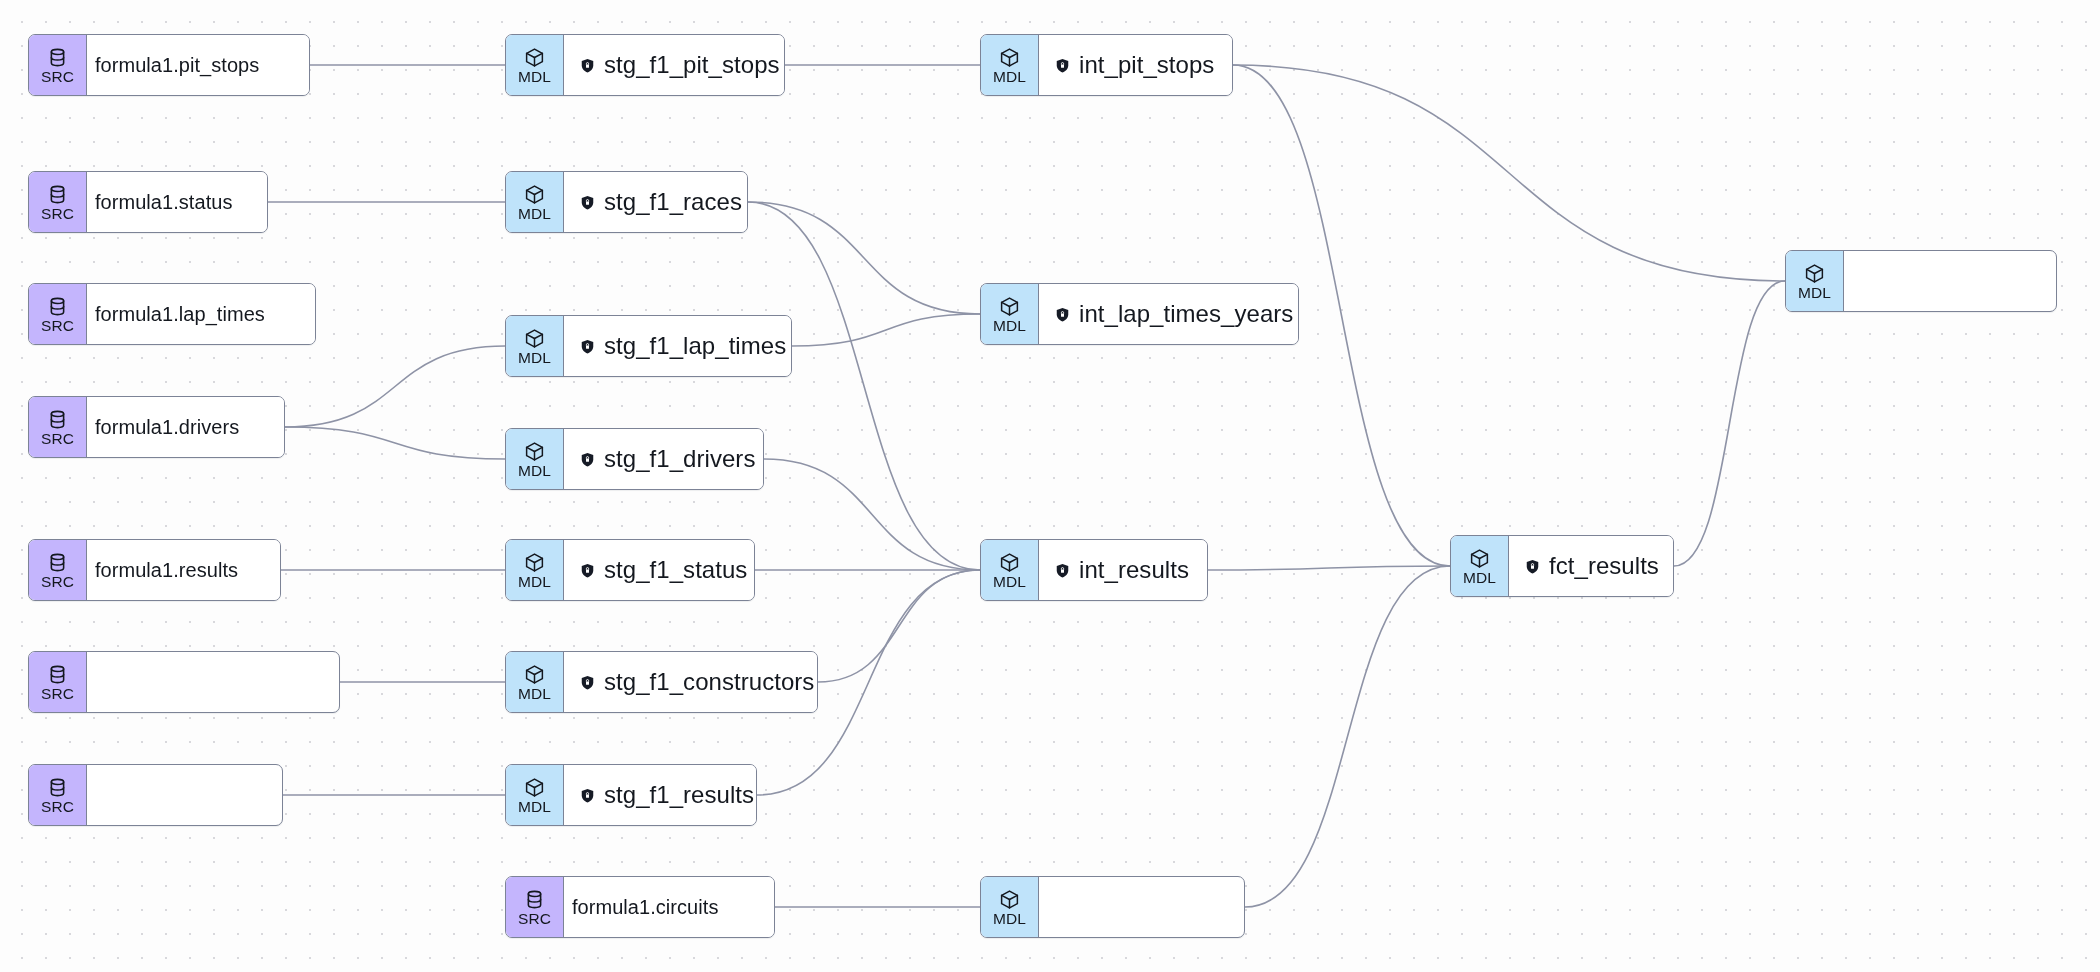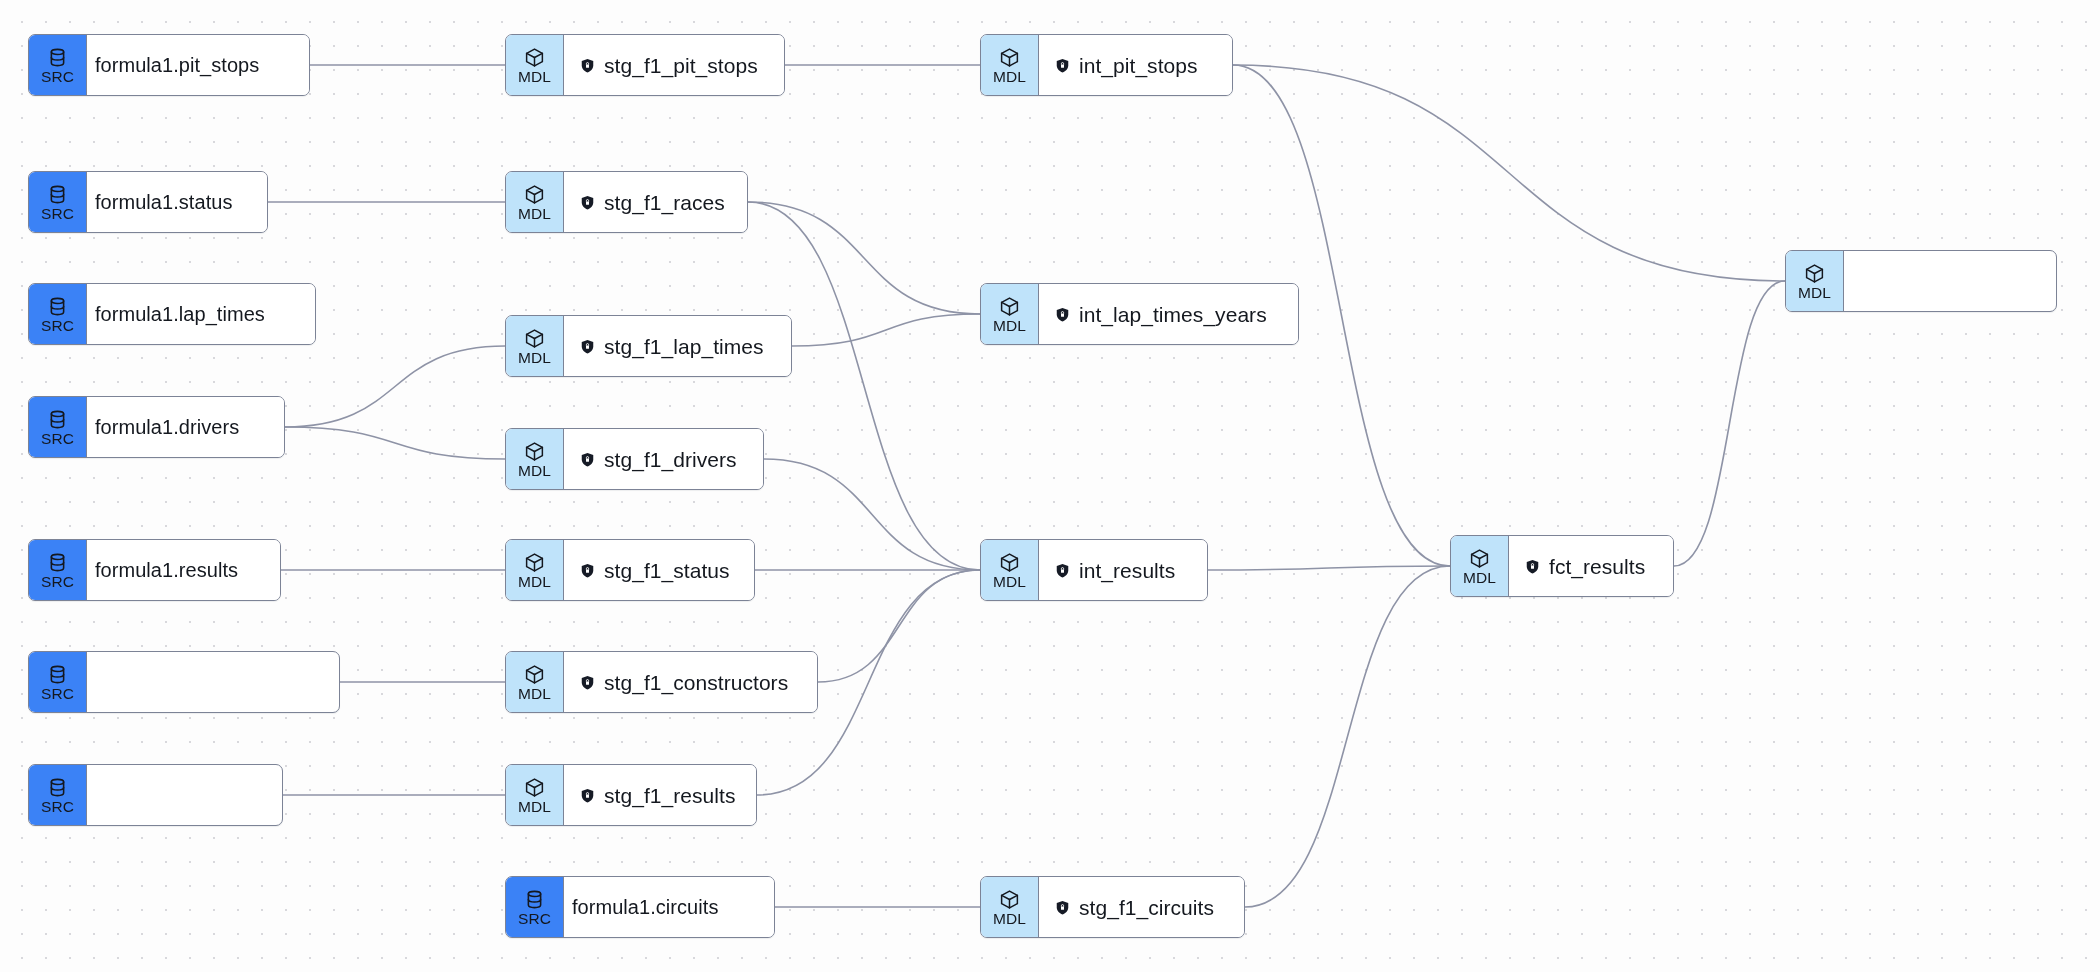--- a/index.html
+++ b/index.html
@@ -45,21 +45,21 @@
     flex: 0 0 auto;
     width: 58px;
     display: flex;
     flex-direction: column;
     align-items: center;
     justify-content: center;
     gap: 1px;
     border-right: 1.5px solid #7c8396;
     padding-top: 2px;
   }
-  .node.src .badge { background: #3b82f6; }
+  .node.src .badge { background: #c4b5fd; }
   .node.mdl .badge { background: #bfe3fa; align-items: center; }
   .badge .badge-icon {
     display: block;
     width: 21px; height: 21px;
     line-height: 0;
   }
   .badge .badge-icon svg { display: block; width: 21px; height: 21px; }
   .badge .badge-text {
     font-size: 15.5px;
     font-weight: 400;
@@ -77,21 +77,21 @@
     white-space: nowrap;
   }
   .node .shield-icon {
     flex: 0 0 auto;
     width: 15px; height: 15px;
     line-height: 0;
     display: inline-block;
   }
   .node .shield-icon svg { display: block; width: 15px; height: 15px; }
   .node .label {
-    font-size: 21px;
+    font-size: 24px;
     color: #14181f;
     line-height: 1;
     letter-spacing: 0.05px;
   }
   .node.src .body { padding-left: 8px; }
   .node.src .label { font-size: 20px; }
 </style>
 </head>
 <body>
 
@@ -392,30 +392,20 @@
         <div class="badge">
           <span class="badge-icon">
   <svg viewBox="0 0 24 24" fill="none" stroke="#14181f" stroke-width="1.7" stroke-linecap="round" stroke-linejoin="round">
     <path d="M12 2.4 21 7.2v9.6L12 21.6 3 16.8V7.2z"></path>
     <path d="M3 7.2 12 12l9-4.8"></path>
     <path d="M12 12v9.6"></path>
   </svg>
 </span>
           <span class="badge-text">MDL</span>
         </div>
-        <div class="body">
-          <span class="shield-icon">
-  <svg viewBox="0 0 24 24">
-    <path d="M12 1.4 21.2 4.6v7.1c0 5.6-3.8 9.6-9.2 11.5C6.6 21.3 2.8 17.3 2.8 11.7V4.6z" fill="#161b26"></path>
-    <rect x="9.6" y="10.4" width="4.8" height="5.2" rx="0.9" fill="#ffffff"></rect>
-    <path d="M10.2 10.6v-1.5a1.8 1.8 0 0 1 3.6 0v1.5" stroke="#ffffff" stroke-width="1.5" fill="none"></path>
-  </svg>
-</span>
-          <span class="label">stg_f1_circuits</span>
-        </div>
       </div>
       <div class="node mdl" style="left: 980px; top: 34px; width: 253px;">
         <div class="badge">
           <span class="badge-icon">
   <svg viewBox="0 0 24 24" fill="none" stroke="#14181f" stroke-width="1.7" stroke-linecap="round" stroke-linejoin="round">
     <path d="M12 2.4 21 7.2v9.6L12 21.6 3 16.8V7.2z"></path>
     <path d="M3 7.2 12 12l9-4.8"></path>
     <path d="M12 12v9.6"></path>
   </svg>
 </span>

